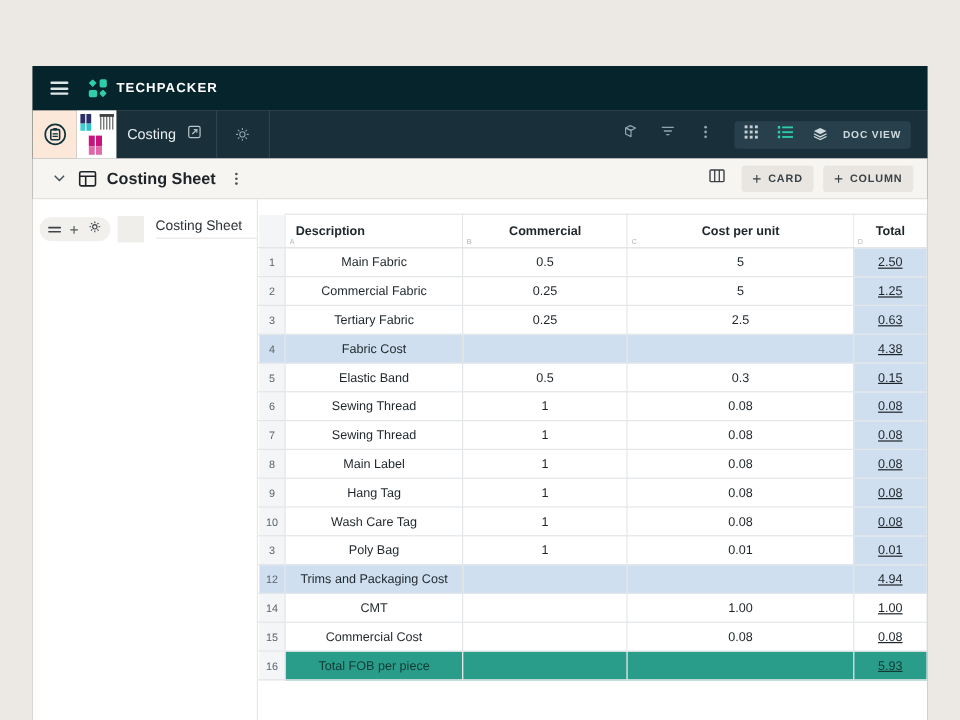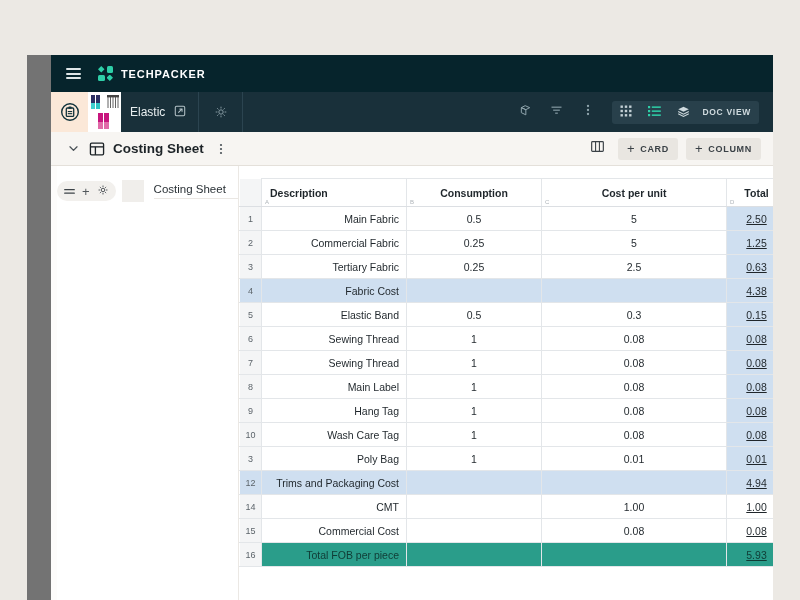--- a/index.html
+++ b/index.html
@@ -11,21 +11,20 @@
   }
 
   #app-window {
     position: absolute;
     left: 27px; top: 55px;
     width: 746px; height: 545px;
     background: #737373;
     overflow: hidden;
     display: flex;
     flex-direction: column;
-    padding-left: 24px;
   }
 
   
   .brand-bar {
     height: 37px;
     background: #06242c;
     display: flex;
     align-items: center;
     padding-left: 15px;
     flex: 0 0 auto;
@@ -269,21 +268,21 @@
     border-left: 1px solid #ffffff;
   }
   table.sheet td.num {
     background: #f4f5f6;
     text-align: center;
     font-size: 9px;
     color: #5c646a;
     border-left: 1px solid #ffffff;
     padding: 0 2px;
   }
-  table.sheet td.desc { text-align: right; }
+  table.sheet td.desc { text-align: center; }
   table.sheet td.ctr  { text-align: center; }
   table.sheet td.total { text-align: center; background: #cfdff0; text-decoration: underline; }
   table.sheet tr.subtotal td { background: #cfdff0; }
   table.sheet tr.plain-total td.total { background: #ffffff; }
   table.sheet tr.grand td {
     background: #2a9d8a;
     color: #103b35;
   }
   table.sheet tr.grand td.num {
     background: #f4f5f6;
@@ -344,21 +343,21 @@
           <rect x="19" y="3" width="12" height="2.4" fill="#444"></rect>
 
           <g>
             <rect x="10" y="21" width="5" height="9" fill="#c8157e"></rect>
             <rect x="16" y="21" width="5" height="9" fill="#c8157e"></rect>
             <rect x="10" y="30" width="5" height="7" fill="#e06aa8"></rect>
             <rect x="16" y="30" width="5" height="7" fill="#e06aa8"></rect>
           </g>
         </svg>
       </div>
-      <div class="tab-label">Elastic</div>
+      <div class="tab-label">Costing</div>
       <span class="ext-icon">
         <svg width="12" height="12" viewBox="0 0 14 14">
           <rect x="1.5" y="1.5" width="11" height="11" rx="1.5" fill="none" stroke="#b6c4c9" stroke-width="1.2"></rect>
           <line x1="5" y1="9" x2="9.2" y2="4.8" stroke="#b6c4c9" stroke-width="1.2"></line>
           <polyline points="6.4,4.8 9.4,4.8 9.4,7.8" fill="none" stroke="#b6c4c9" stroke-width="1.2"></polyline>
         </svg>
       </span>
     </div>
 
     <div class="gear-slot">
@@ -541,21 +540,21 @@
             <col class="c-total">
         </colgroup>
         <thead>
           <tr>
             <th class="h-num"></th>
             <th class="h-desc">
               <span>Description</span>
               <span class="colletter">A</span>
             </th>
             <th>
-              <span>Consumption</span>
+              <span>Commercial</span>
               <span class="colletter">B</span>
             </th>
             <th>
               <span>Cost per unit</span>
               <span class="colletter">C</span>
             </th>
             <th>
               <span>Total</span>
               <span class="colletter">D</span>
             </th>

